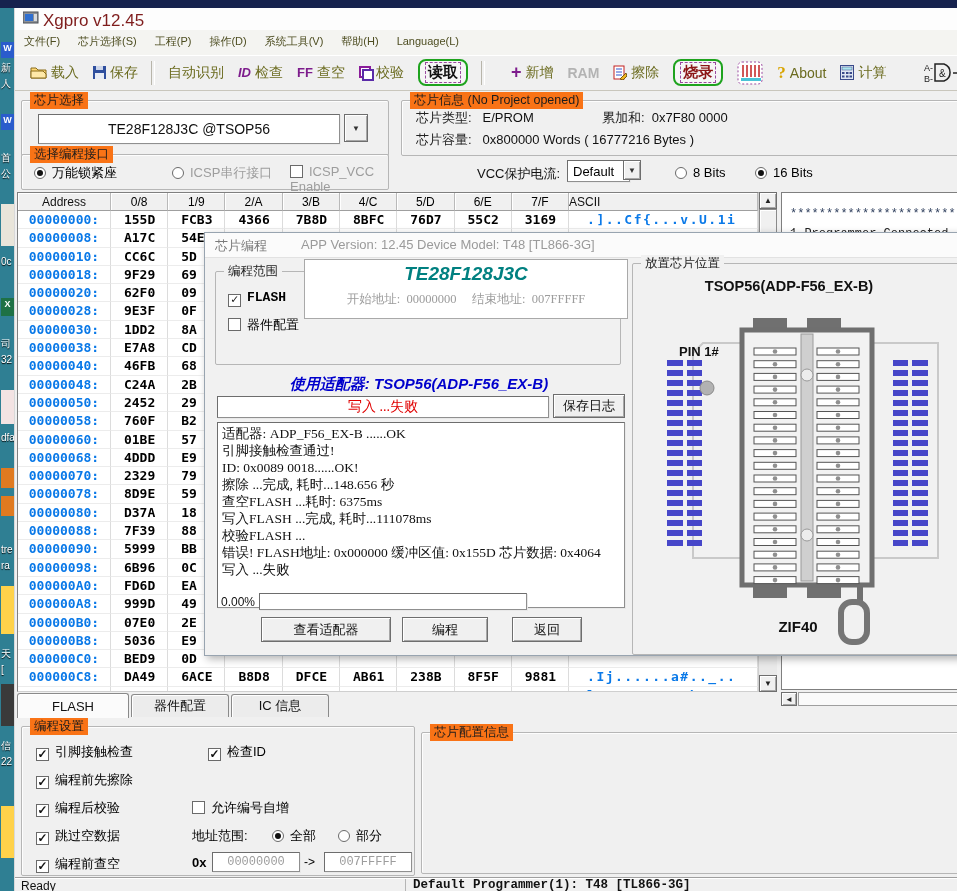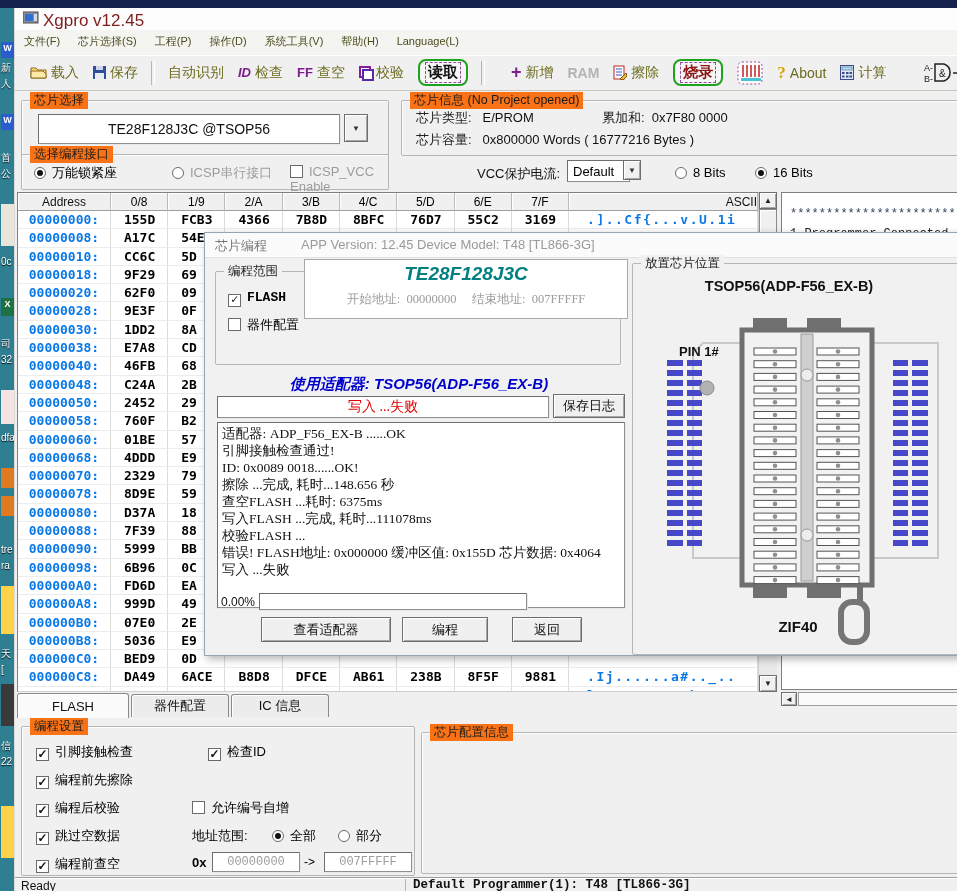--- a/index.html
+++ b/index.html
@@ -303,21 +303,21 @@
         <div class="hxr hxhead">
           <div class="hxc ca" style="padding-left: 0px; text-align: center;">Address</div>
           <div class="hxc cw" style="padding-left: 0px; text-align: center;">0/8</div>
           <div class="hxc cw" style="padding-left: 0px; text-align: center;">1/9</div>
           <div class="hxc cw" style="padding-left: 0px; text-align: center;">2/A</div>
           <div class="hxc cw" style="padding-left: 0px; text-align: center;">3/B</div>
           <div class="hxc cw" style="padding-left: 0px; text-align: center;">4/C</div>
           <div class="hxc cw" style="padding-left: 0px; text-align: center;">5/D</div>
           <div class="hxc cw" style="padding-left: 0px; text-align: center;">6/E</div>
           <div class="hxc cw" style="padding-left: 0px; text-align: center;">7/F</div>
-          <div class="hxc cs" style="padding-left: 0px; text-align: right;">ASCII</div>
+          <div class="hxc cs" style="padding-left: 0px; text-align: left;">ASCII</div>
         </div>
         <div class="hxr">
           <div class="hxc ca addr">00000000:</div>
           <div class="hxc cw">155D</div>
           <div class="hxc cw">FCB3</div>
           <div class="hxc cw">4366</div>
           <div class="hxc cw">7B8D</div>
           <div class="hxc cw">8BFC</div>
           <div class="hxc cw">76D7</div>
           <div class="hxc cw">55C2</div>

